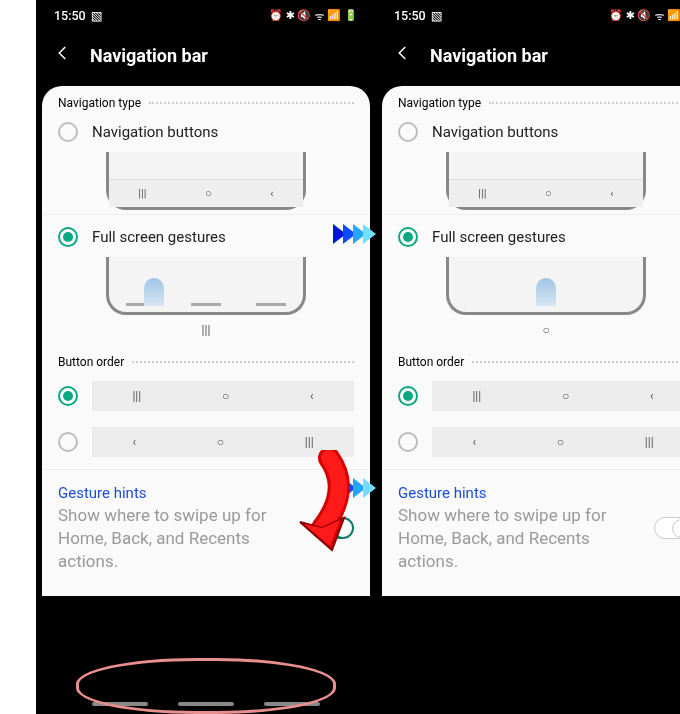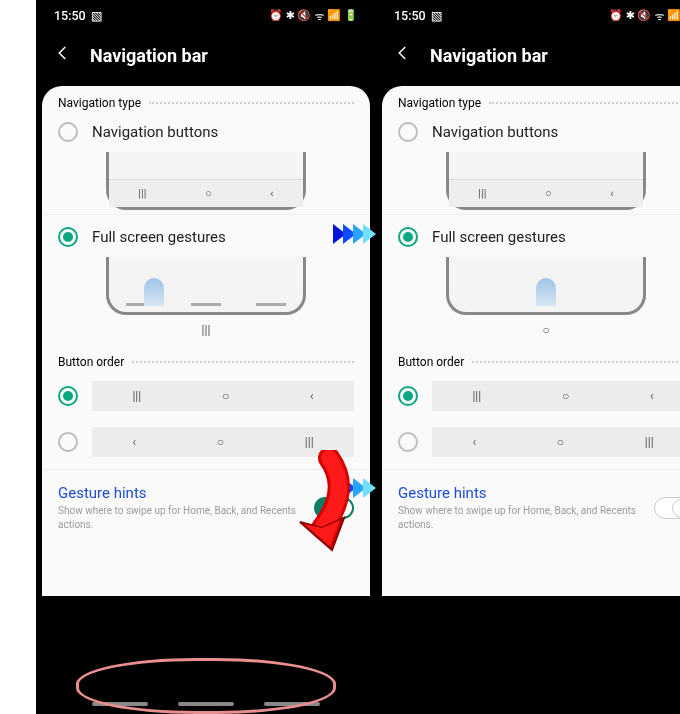--- a/index.html
+++ b/index.html
@@ -28,21 +28,21 @@
   .gesture-thumb { position:absolute; width:20px; height:28px; border-radius:10px 10px 0 0; background: linear-gradient(#9ec4e6,#d7e6f3); }
   .thumb-left .gesture-thumb { left: 35px; bottom:6px; }
   .thumb-center .gesture-thumb { left:50%; transform:translateX(-50%); bottom:6px; }
   .under-preview { text-align:center; color:#555; font-size:12px; padding: 4px 0 8px; }
   .order-row { display:flex; align-items:center; gap:14px; padding:8px 16px; }
   .order-box { flex:1; height:30px; background:#ececec; display:flex; align-items:center; justify-content:space-around; color:#555; font-size:12px; }
   .divider { height:1px; background:#eee; margin: 4px 0; }
   .hints-row { display:flex; align-items:center; padding:10px 16px; gap:12px; }
   .hints-text { flex:1; }
   .hints-title { font-size:15px; color:#1d4ed8; }
-  .hints-desc { font-size:10px; color:#9a9a9a; line-height:1.35; margin-top:2px; }
+  .hints-desc { font-size:17px; color:#9a9a9a; line-height:1.35; margin-top:2px; }
   .toggle { width:40px; height:22px; border-radius:11px; position:relative; flex-shrink:0; }
   .toggle.on { background:#0d7d63; }
   .toggle.on::after { content:""; position:absolute; right:2px; top:2px; width:18px; height:18px; background:#fff; border-radius:50%; }
   .toggle.off { background:#fff; border:1px solid #ccc; }
   .toggle.off::after { content:""; position:absolute; right:2px; top:1px; width:17px; height:17px; background:#fff; border:1px solid #ccc; border-radius:50%; }
   .bottom-area { position:absolute; bottom:0; left:0; right:0; height:112px; background:#000; display:flex; align-items:flex-end; justify-content:center; }
   .gesture-bars { display:flex; gap:30px; padding-bottom:8px; }
   .gesture-bars span { width:56px; height:4px; background:#888; border-radius:2px; }
   .highlight-circle { position:absolute; bottom:0; left:50%; transform:translateX(-50%); width:260px; height:56px; border:3px solid #e98f8f; border-radius:120px / 26px; border-top-color:#e98f8f; }
   .arrows { position:absolute; display:flex; align-items:center; z-index:5; }

